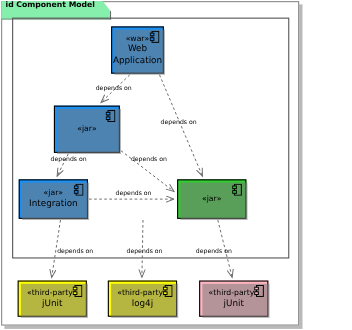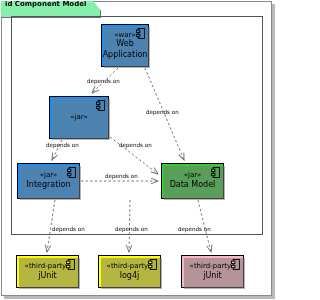--- a/index.html
+++ b/index.html
@@ -212,21 +212,20 @@
         <div class="comp-name">Integration</div>
         <svg class="comp-icon" viewBox="0 0 9 11">
           <rect x="2.2" y="0.5" width="6.2" height="10" fill="none" stroke="#000" stroke-width="0.9"></rect>
           <rect x="0.5" y="2.1" width="3.4" height="2.4" fill="#1a90f5" stroke="#000" stroke-width="0.9"></rect>
           <rect x="0.5" y="6.3" width="3.4" height="2.4" fill="#1a90f5" stroke="#000" stroke-width="0.9"></rect>
         </svg>
       </div>
       <div class="component" style="left: 161px; top: 163px; width: 63px; height: 36px; background: rgb(51, 204, 51); border-color: rgb(0, 0, 0);">
         <div class="shadow"></div>
         <div class="comp-stereotype">«jar»</div>
-        <div class="comp-name">Data Model</div>
         <svg class="comp-icon" viewBox="0 0 9 11">
           <rect x="2.2" y="0.5" width="6.2" height="10" fill="none" stroke="#000" stroke-width="0.9"></rect>
           <rect x="0.5" y="2.1" width="3.4" height="2.4" fill="#33cc33" stroke="#000" stroke-width="0.9"></rect>
           <rect x="0.5" y="6.3" width="3.4" height="2.4" fill="#33cc33" stroke="#000" stroke-width="0.9"></rect>
         </svg>
       </div>
       <div class="component" style="left: 16px; top: 255px; width: 63px; height: 33px; background: rgb(255, 255, 0); border-color: rgb(0, 0, 0);">
         <div class="shadow"></div>
         <div class="comp-stereotype">«third-party»</div>
         <div class="comp-name">jUnit</div>

